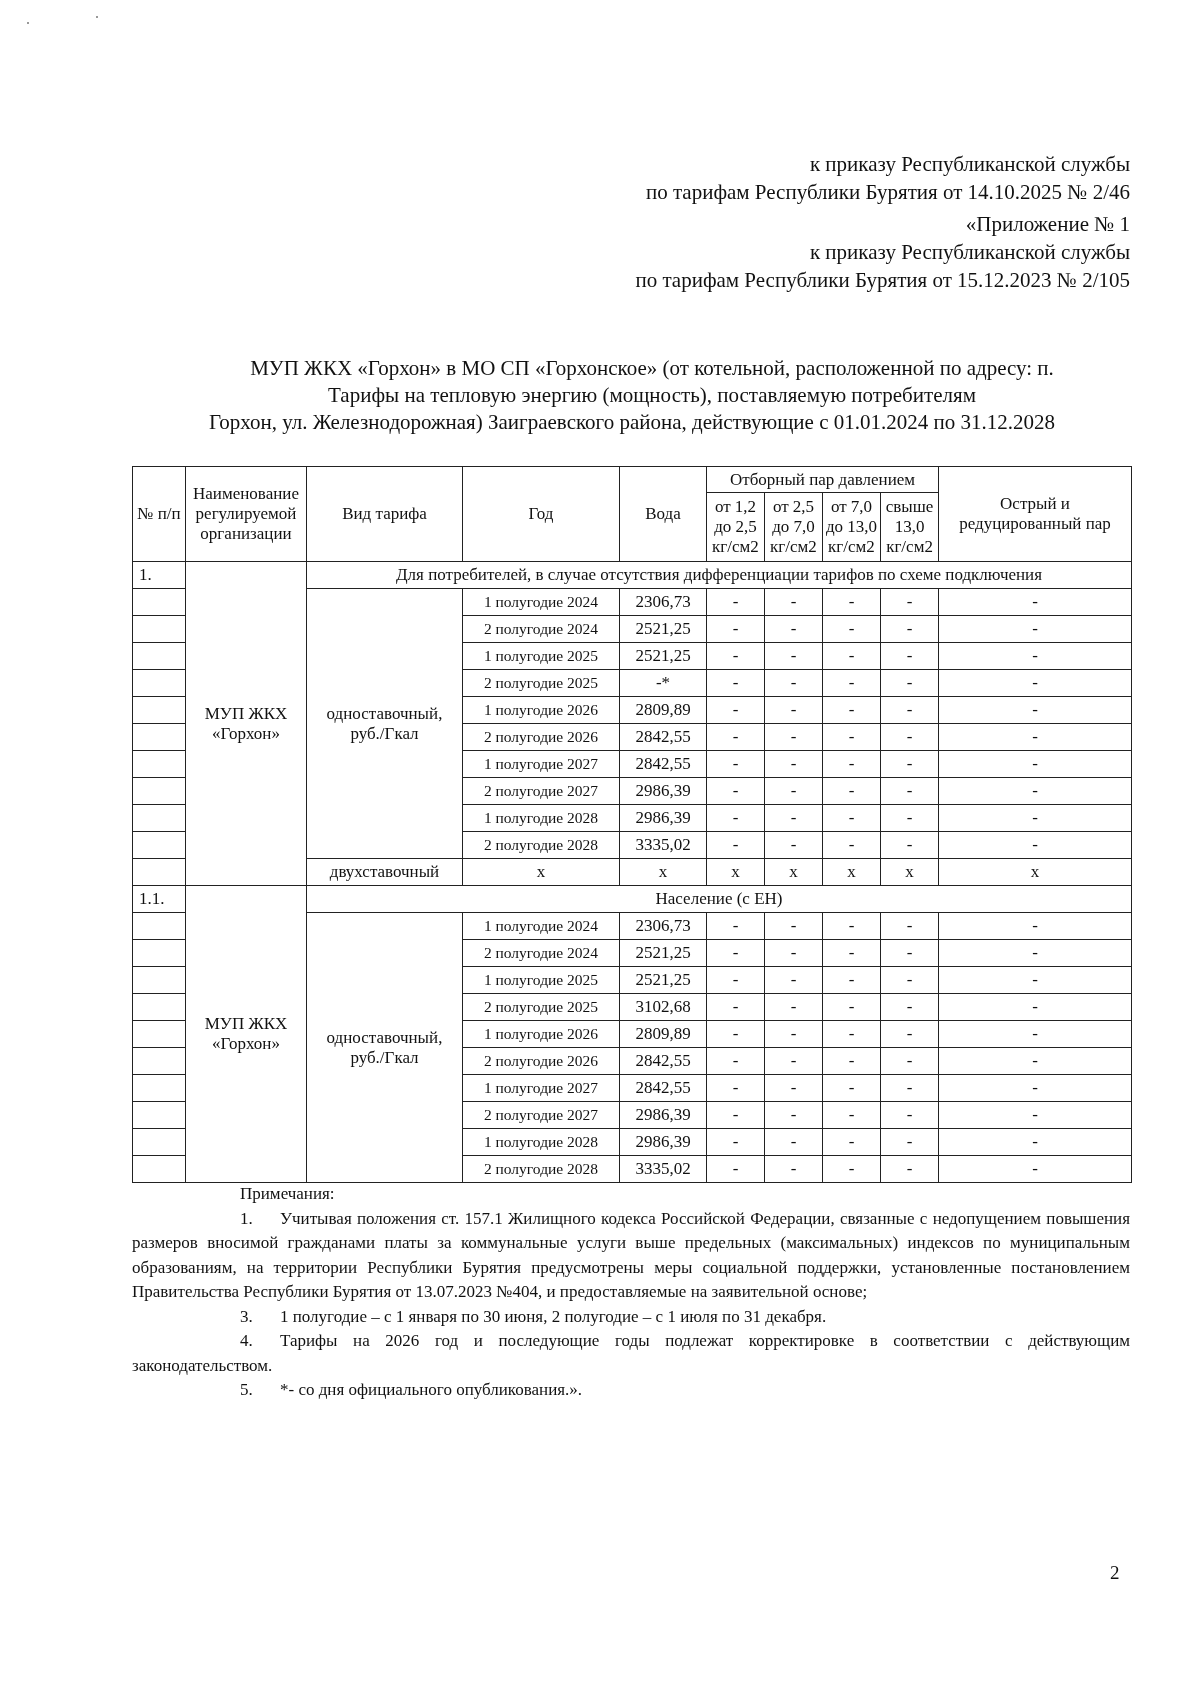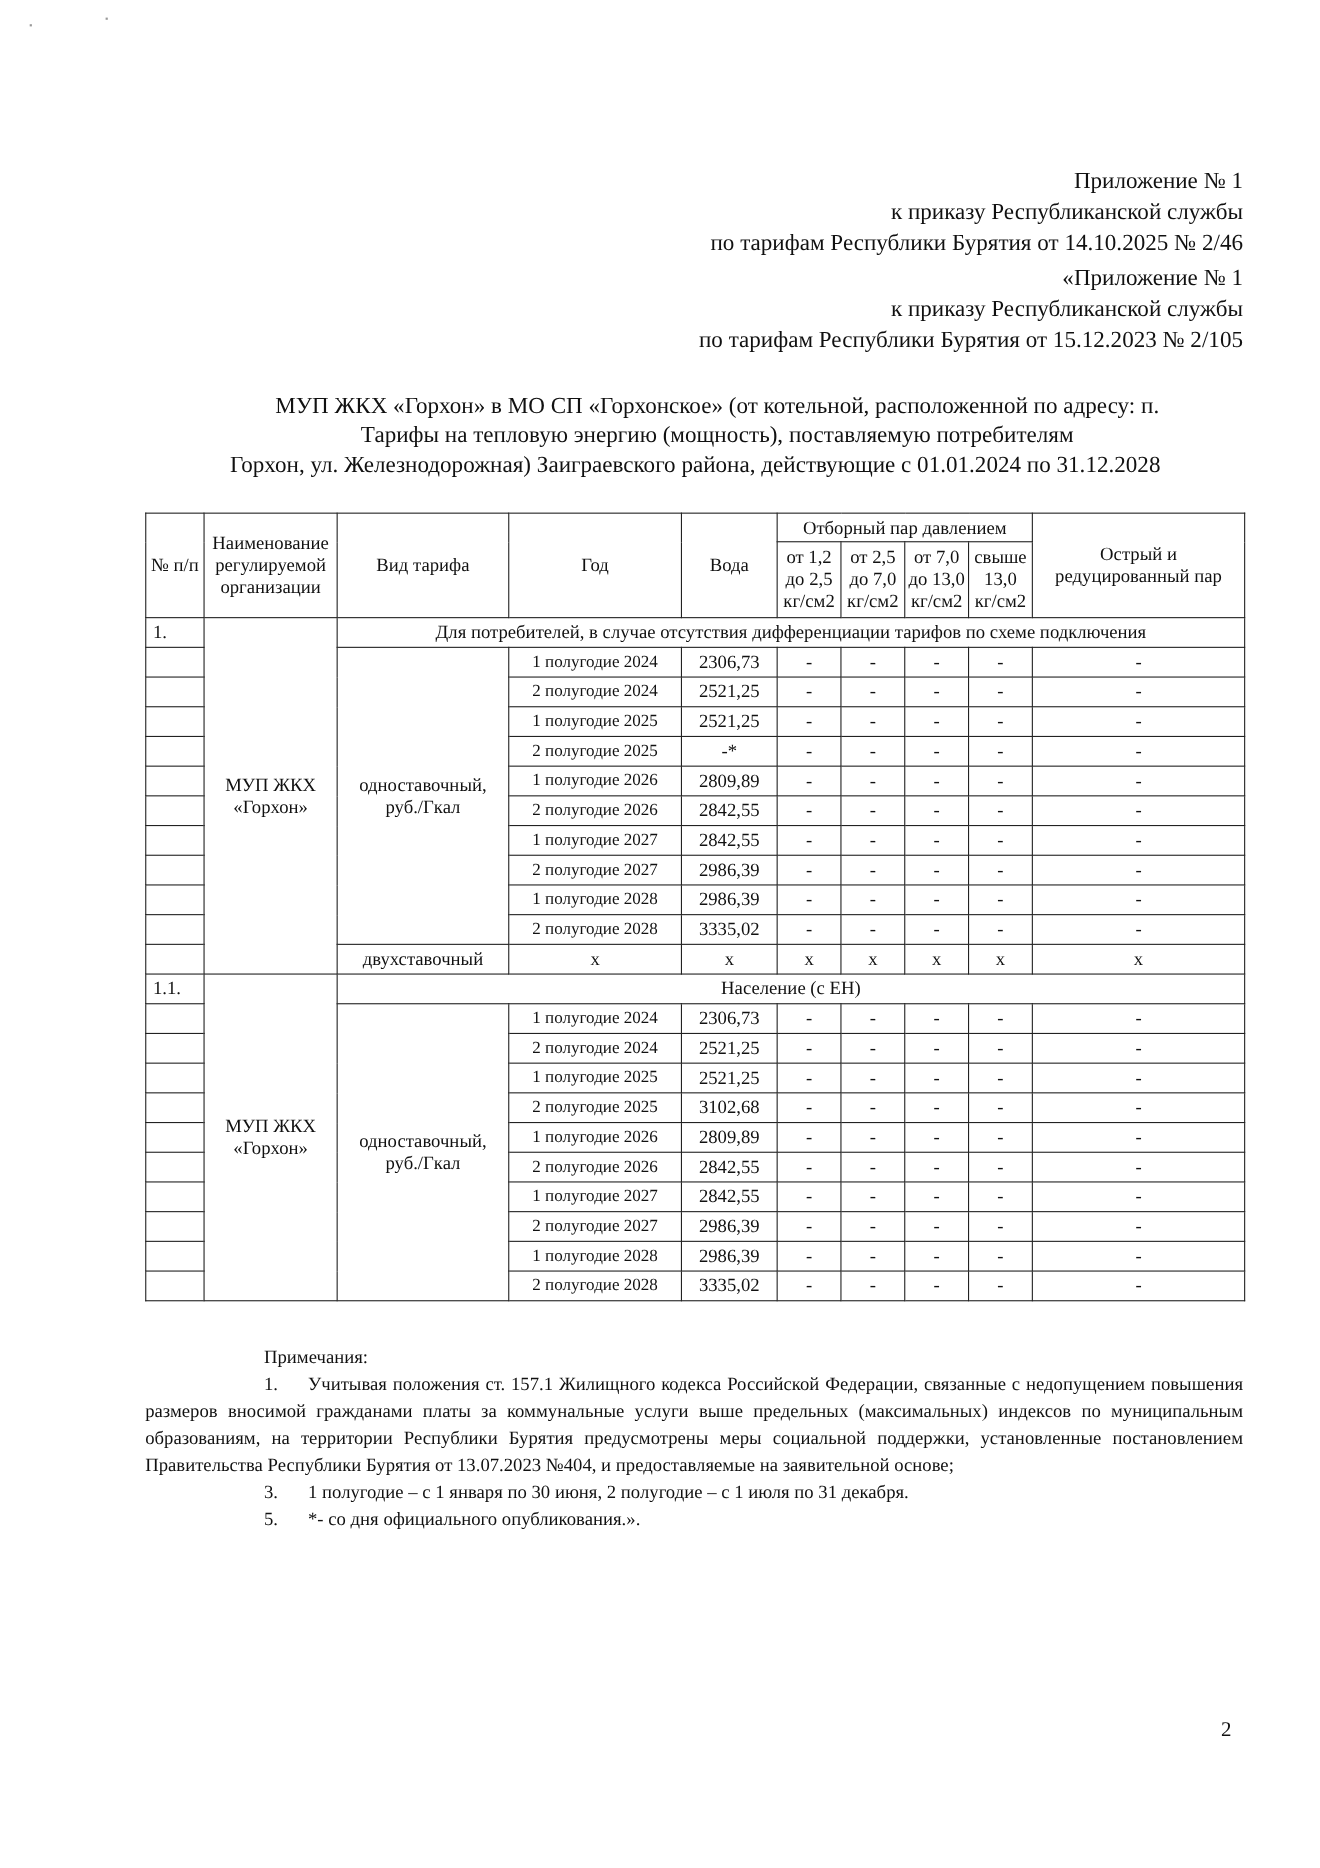--- a/index.html
+++ b/index.html
@@ -13,36 +13,35 @@
            font-size: 21px; line-height: 27px; }
   .title .line1 { padding-left: 40px; }
   table.tariff { position: absolute; left: 132px; top: 466px; width: 999px; border-collapse: collapse;
                  font-size: 17px; table-layout: fixed; }
   table.tariff td, table.tariff th { border: 1px solid #222; padding: 0 2px; font-weight: normal;
                  text-align: center; vertical-align: middle; height: 26px; line-height: 20px; }
   table.tariff th { line-height: 20px; }
   table.tariff .year { font-size: 15.5px; white-space: nowrap; margin-left: 31px; }
   table.tariff .left { text-align: left; padding-left: 6px; }
   table.tariff .span-label { text-align: center; }
-  .notes { position: absolute; left: 132px; width: 998px; top: 1222px; font-size: 17px; line-height: 24.5px; }
+  .notes { position: absolute; left: 132px; width: 998px; top: 1182px; font-size: 17px; line-height: 24.5px; }
   .notes p { margin: 0; text-align: justify; }
   .notes .indent { text-indent: 108px; }
   .notes .num { display: inline-block; width: 40px; text-indent: 0; }
   .notes .heading { padding-left: 108px; }
   .page-number { position: absolute; left: 1110px; top: 1562px; font-size: 19px; }
   .speck { position: absolute; width: 2px; height: 2px; background: #999; }
 </style>
 </head>
 <body>
 
 <div class="speck" style="left:27px;top:22px;"></div>
 <div class="speck" style="left:96px;top:16px;"></div>
 
 <div class="header-block">
-  <div>Приложение № 1</div>
   <div>к приказу Республиканской службы</div>
   <div>по тарифам Республики Бурятия от 14.10.2025 № 2/46</div>
   <div class="gap">«Приложение № 1</div>
   <div>к приказу Республиканской службы</div>
   <div>по тарифам Республики Бурятия от 15.12.2023 № 2/105</div>
 </div>
 
 <div class="title">
   <div class="line1">МУП ЖКХ «Горхон» в МО СП «Горхонское» (от котельной, расположенной по адресу: п.</div>
   <div class="line1">Тарифы на тепловую энергию (мощность), поставляемую потребителям</div>
@@ -305,16 +304,17 @@
       <td>-</td>
       <td>-</td>
     </tr>
   </tbody>
 </table>
 
 <div class="notes">
   <p class="heading">Примечания:</p>
   <p class="indent"><span class="num">1.</span><span>Учитывая положения ст. 157.1 Жилищного кодекса Российской Федерации, связанные с недопущением повышения размеров вносимой гражданами платы за коммунальные услуги выше предельных (максимальных) индексов по муниципальным образованиям, на территории Республики Бурятия предусмотрены меры социальной поддержки, установленные постановлением Правительства Республики Бурятия от 13.07.2023 №404, и предоставляемые на заявительной основе;</span></p>
   <p class="indent"><span class="num">3.</span><span>1 полугодие – с 1 января по 30 июня, 2 полугодие – с 1 июля по 31 декабря.</span></p>
+  <p class="indent"><span class="num">4.</span><span>Тарифы на 2026 год и последующие годы подлежат корректировке в соответствии с действующим законодательством.</span></p>
   <p class="indent"><span class="num">5.</span><span>*- со дня официального опубликования.».</span></p>
 </div>
 
 <div class="page-number">2</div>
 
 </body></html>

